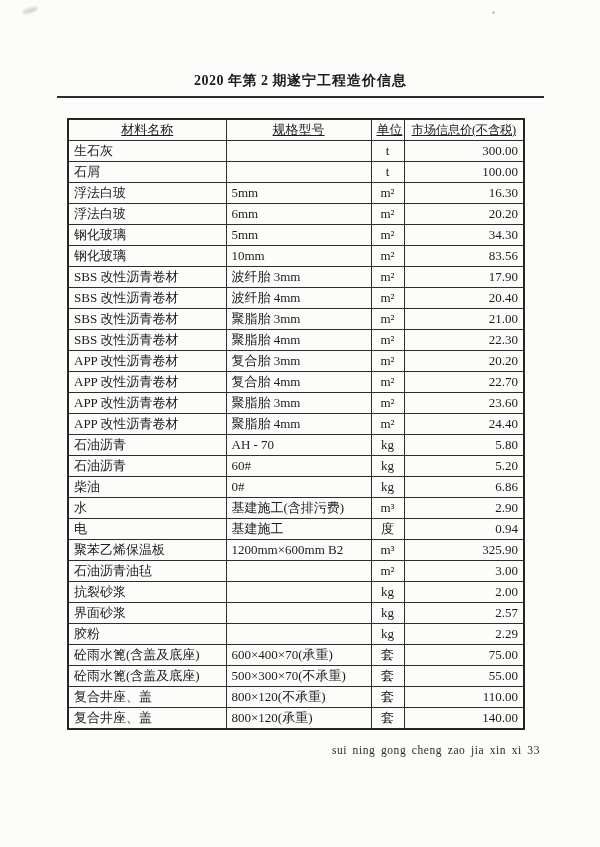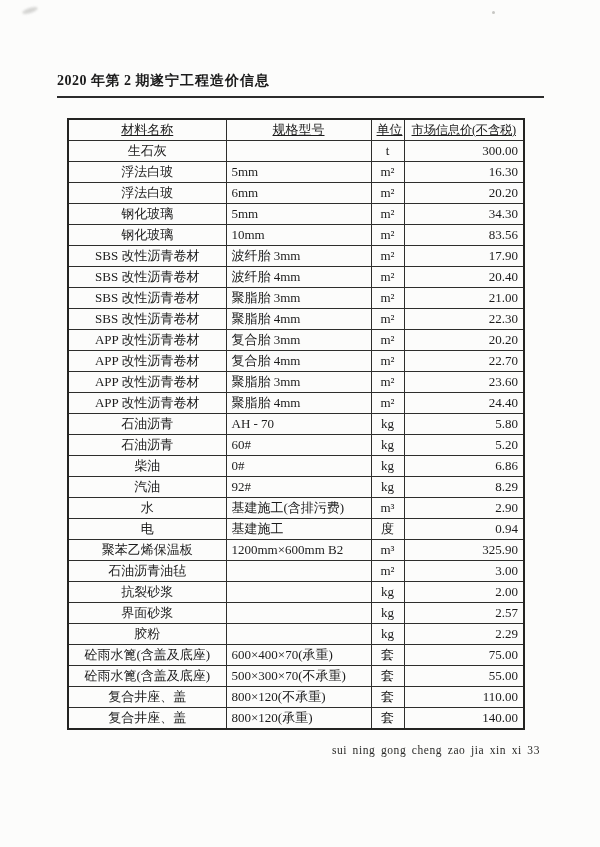--- a/index.html
+++ b/index.html
@@ -20,21 +20,21 @@
     background:#8a8a86; opacity:.35; border-radius:50%;
     transform:rotate(-18deg); filter:blur(1px);
   }
   .speck {
     position:absolute; left:492px; top:11px; width:3px; height:3px;
     background:#9a9a96; border-radius:50%; opacity:.55;
   }
 
   .running-header {
     position:absolute; left:57px; right:56px; top:72px;
-    display:flex; justify-content:flex-start; align-items:baseline;
+    display:flex; justify-content:center; align-items:baseline;
     font-size:14px;
   }
   .header-left { font-weight:bold; letter-spacing:.5px; }
   .header-right { font-weight:bold; letter-spacing:1px; }
   .header-rule {
     position:absolute; left:57px; right:56px; top:96px; height:2px;
     background:#2c2c2c;
   }
 
   table.price-table {
@@ -46,21 +46,21 @@
   .price-table th, .price-table td {
     border:1px solid #2e2e2c;
     height:21px; line-height:20px;
     padding:0 5px;
     white-space:nowrap; overflow:hidden;
     font-weight:normal;
   }
   .price-table { border:2px solid #242422; }
   .price-table thead th { text-align:center;text-decoration:underline; }
   .price-table th.col-price { font-size:12.4px; letter-spacing:-0.3px; padding:0 1px; }
-  .price-table td.c-name { text-align:center;margin-left:13px; }
+  .price-table td.c-name { text-align:left;margin-left:13px; }
   .price-table td.c-spec { text-align:left; }
   .price-table td.c-unit { text-align:center; padding:0 1px; }
   .price-table td.c-price { text-align:right; }
 
   .page-footer {
     position:absolute; right:60px; top:744px;
     font-size:11.5px; letter-spacing:.6px; color:#2a2a28;
     word-spacing:2px;
   }
 </style>
@@ -94,20 +94,26 @@
       </tr>
     </thead>
     <tbody>
         <tr>
           <td class="c-name">生石灰</td>
           <td class="c-spec"></td>
           <td class="c-unit">t</td>
           <td class="c-price">300.00</td>
         </tr>
         <tr>
+          <td class="c-name">石屑</td>
+          <td class="c-spec"></td>
+          <td class="c-unit">t</td>
+          <td class="c-price">100.00</td>
+        </tr>
+        <tr>
           <td class="c-name">浮法白玻</td>
           <td class="c-spec">5mm</td>
           <td class="c-unit">m²</td>
           <td class="c-price">16.30</td>
         </tr>
         <tr>
           <td class="c-name">浮法白玻</td>
           <td class="c-spec">6mm</td>
           <td class="c-unit">m²</td>
           <td class="c-price">20.20</td>
@@ -182,26 +188,20 @@
           <td class="c-name">石油沥青</td>
           <td class="c-spec">60#</td>
           <td class="c-unit">kg</td>
           <td class="c-price">5.20</td>
         </tr>
         <tr>
           <td class="c-name">柴油</td>
           <td class="c-spec">0#</td>
           <td class="c-unit">kg</td>
           <td class="c-price">6.86</td>
-        </tr>
-        <tr>
-          <td class="c-name">汽油</td>
-          <td class="c-spec">92#</td>
-          <td class="c-unit">kg</td>
-          <td class="c-price">8.29</td>
         </tr>
         <tr>
           <td class="c-name">水</td>
           <td class="c-spec">基建施工(含排污费)</td>
           <td class="c-unit">m³</td>
           <td class="c-price">2.90</td>
         </tr>
         <tr>
           <td class="c-name">电</td>
           <td class="c-spec">基建施工</td>

